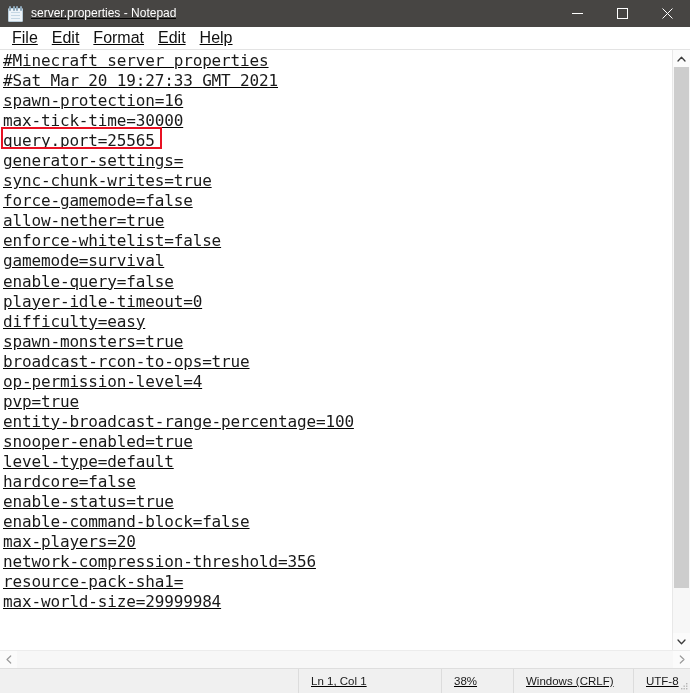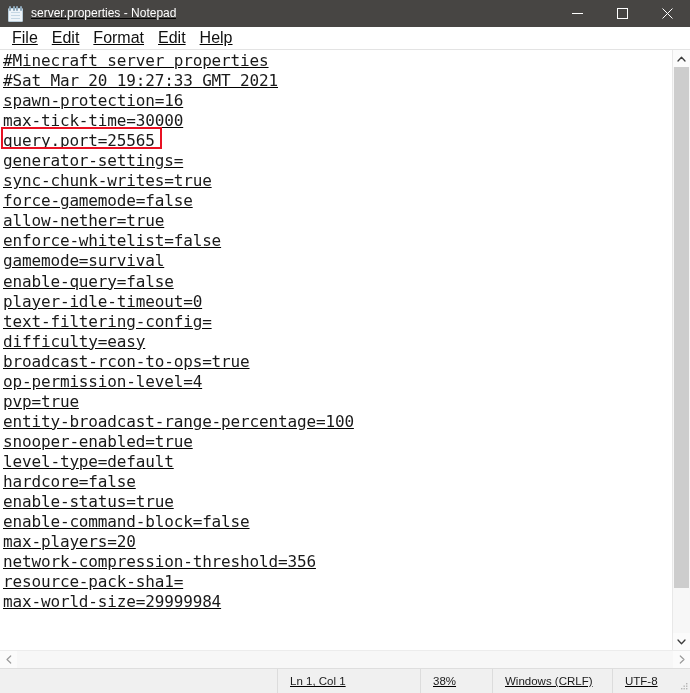--- a/index.html
+++ b/index.html
@@ -229,20 +229,21 @@
   .statusbar {
     height: 24px;
     background: #f0f0f0;
     border-top: 1px solid #dedede;
     display: flex;
     align-items: flex-end;
     flex: 0 0 auto;
     font-size: 11.5px;
     color: #1b1b1b;
     user-select: none;
+    padding-left: 21px;
   }
   .sb-spacer {
     width: 277px;
     height: 24px;
     flex: 0 0 auto;
   }
   .sb-cell {
     height: 24px;
     display: flex;
     align-items: center;
@@ -318,22 +319,22 @@
         <div class="line">max-tick-time=30000</div>
         <div class="line">query.port=25565</div>
         <div class="line">generator-settings=</div>
         <div class="line">sync-chunk-writes=true</div>
         <div class="line">force-gamemode=false</div>
         <div class="line">allow-nether=true</div>
         <div class="line">enforce-whitelist=false</div>
         <div class="line">gamemode=survival</div>
         <div class="line">enable-query=false</div>
         <div class="line">player-idle-timeout=0</div>
-        <div class="line">text-filtering-config=</div>
         <div class="line">difficulty=easy</div>
+        <div class="line">spawn-monsters=true</div>
         <div class="line">broadcast-rcon-to-ops=true</div>
         <div class="line">op-permission-level=4</div>
         <div class="line">pvp=true</div>
         <div class="line">entity-broadcast-range-percentage=100</div>
         <div class="line">snooper-enabled=true</div>
         <div class="line">level-type=default</div>
         <div class="line">hardcore=false</div>
         <div class="line">enable-status=true</div>
         <div class="line">enable-command-block=false</div>
         <div class="line">max-players=20</div>

